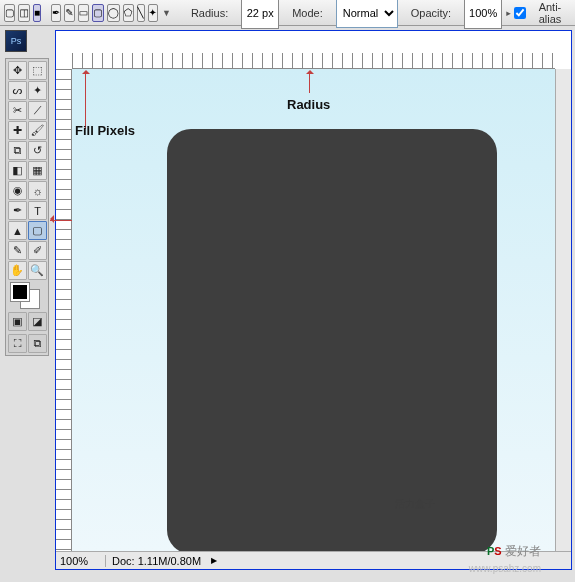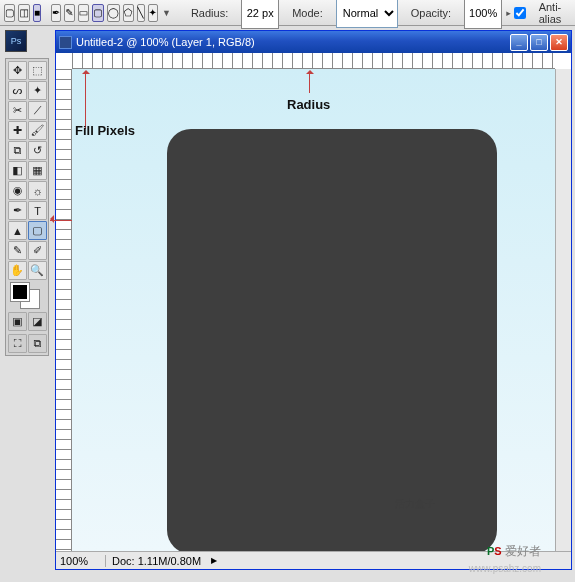--- a/index.html
+++ b/index.html
@@ -118,27 +118,20 @@
     <div class="tool">▣</div>
     <div class="tool">◪</div>
   </div>
   <div class="toolbox-bot">
     <div class="tool">⛶</div>
     <div class="tool">⧉</div>
   </div>
 </div>
 
 <div class="doc-win">
-  <div class="title-bar">
-    <div class="title-icon"></div>
-    <span class="title-txt">Untitled-2 @ 100% (Layer 1, RGB/8)</span>
-    <div class="win-btn min">_</div>
-    <div class="win-btn max">□</div>
-    <div class="win-btn close">✕</div>
-  </div>
   <div class="ruler-h"></div>
   <div class="ruler-v"></div>
   <div class="canvas-area">
     <div class="rounded-rect"></div>
 
     <div class="arrow-line" style="top:2px;left:237px;height:22px"></div>
     <div class="annot" style="top:28px;left:215px">Radius</div>
     <div class="arrow-line" style="top:2px;left:13px;height:58px"></div>
     <div class="annot" style="top:54px;left:3px">Fill Pixels</div>
     <div class="faint" style="bottom:40px;right:120px">活力盒子</div>

